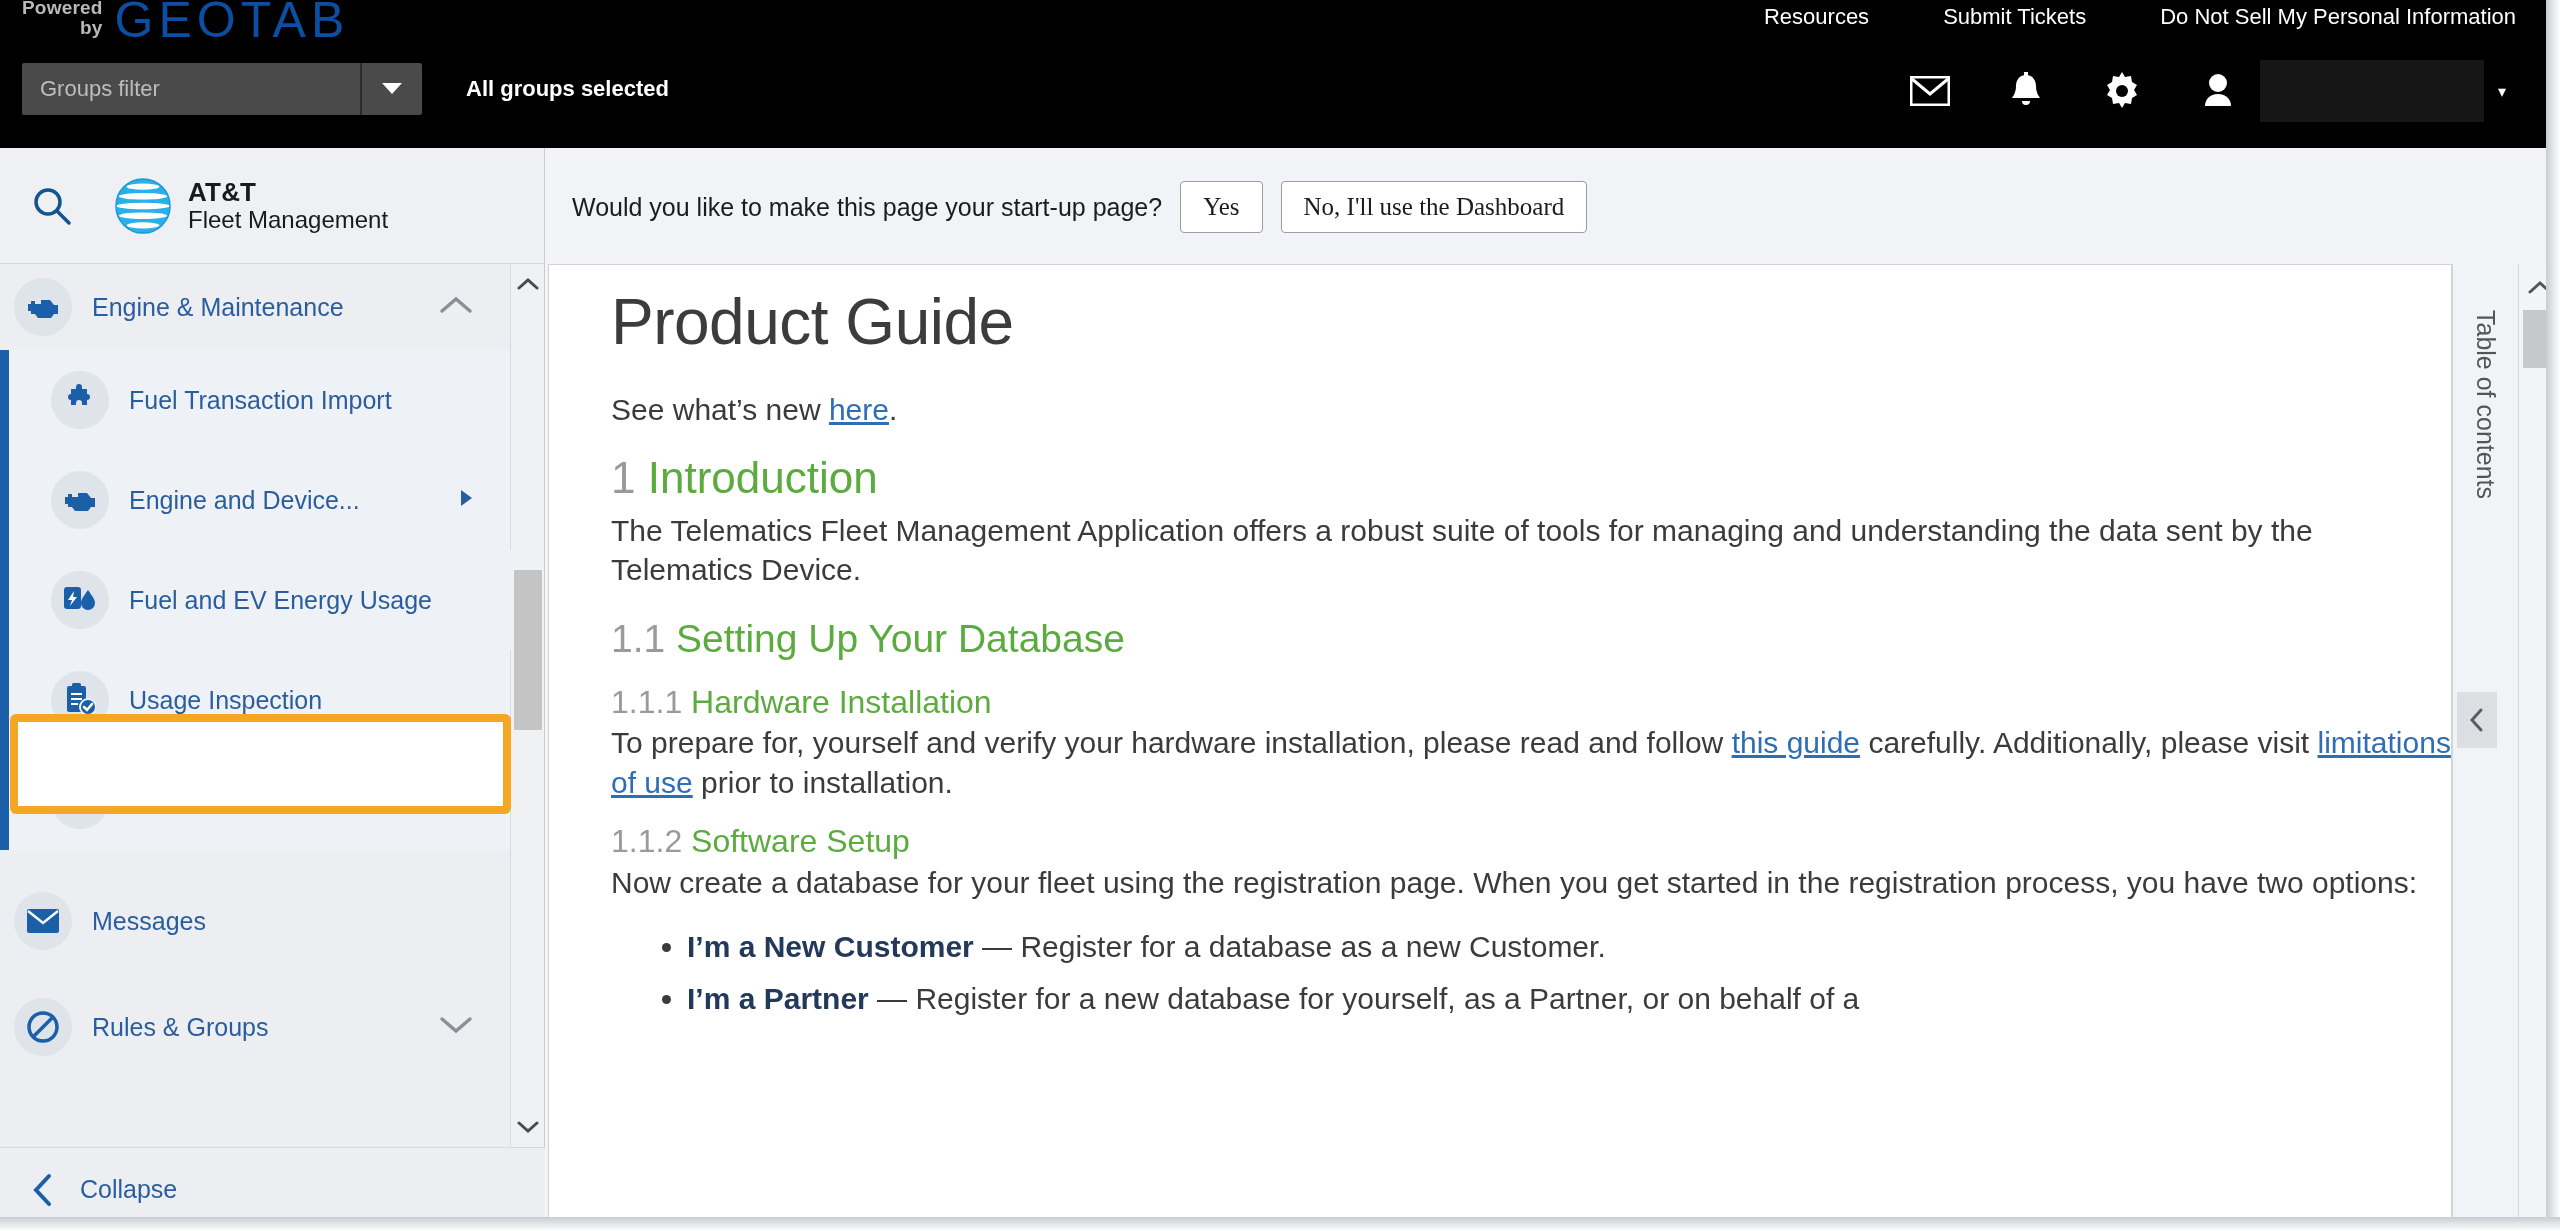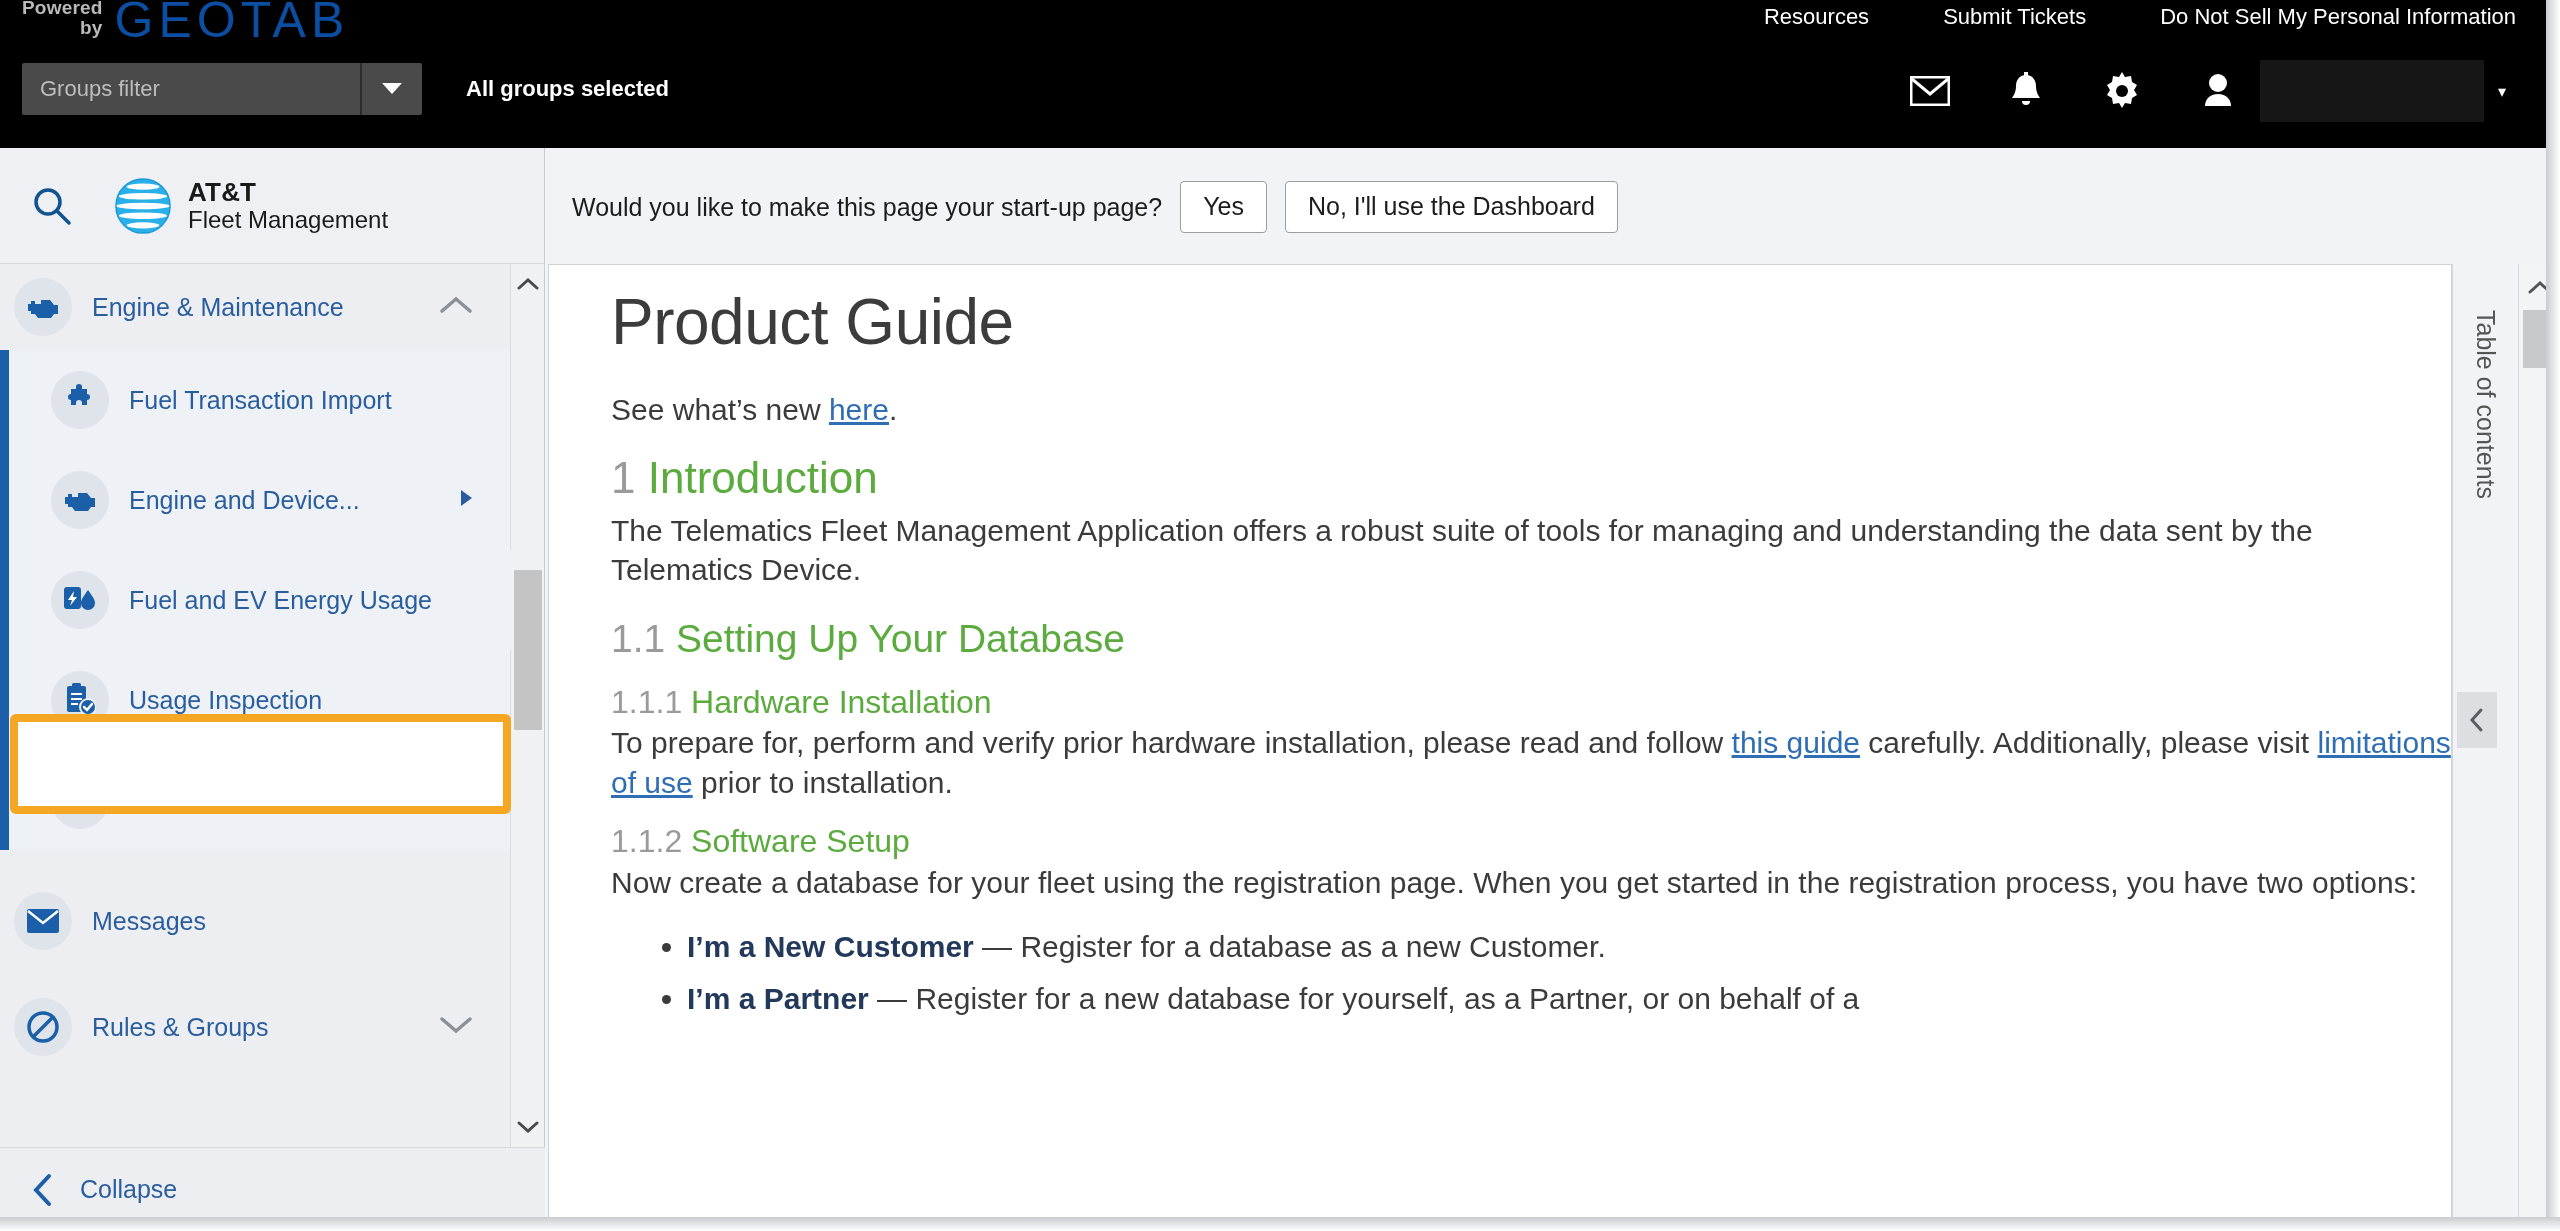--- a/index.html
+++ b/index.html
@@ -167,21 +167,21 @@
   }
   .startup-bar {
     display:flex; align-items:center; gap:18px;
     padding:26px 0 24px 26px; background:#f1f3f6;
     height:116px;
   }
   .startup-text { font-size:25px; color:#1c1c1c; }
   .btn {
     background:#fff; border:1px solid #9a9da2; border-radius:4px;
     font-size:25px; color:#1c1c1c; padding:11px 22px; cursor:pointer;
-    font-family:Liberation Sans, sans-serif; line-height:1.1;
+    font-family:Liberation Serif, serif; line-height:1.1;
   }
 
   .doc-frame {
     position:absolute; left:2px; top:116px; right:108px; bottom:0;
     background:#ffffff; border:1px solid #cfd3d8; border-bottom:none;
     overflow:hidden;
   }
   .doc {
     padding:24px 0 0 62px; color:#3b3b3b;
   }
@@ -497,21 +497,21 @@
 
         <h3 class="h2s">
           <span class="sec-num">1.1</span>
           <span class="sec-title">Setting Up Your Database</span>
         </h3>
 
         <h4 class="h3s">
           <span class="sec-num">1.1.1</span>
           <span class="sec-title">Hardware Installation</span>
         </h4>
-        <p><span>To prepare for, perform and verify prior hardware installation, please read and follow </span><a href="#">this guide</a><span> carefully. Additionally, please visit </span><a href="#">limitations of use</a><span> prior to installation.</span></p>
+        <p><span>To prepare for, yourself and verify your hardware installation, please read and follow </span><a href="#">this guide</a><span> carefully. Additionally, please visit </span><a href="#">limitations of use</a><span> prior to installation.</span></p>
 
         <h4 class="h3s">
           <span class="sec-num">1.1.2</span>
           <span class="sec-title">Software Setup</span>
         </h4>
         <p>Now create a database for your fleet using the registration page. When you get started in the registration process, you have two options:</p>
 
         <ul>
           <li><b>I’m a New Customer</b><span> — Register for a database as a new Customer.</span></li>
           <li><b>I’m a Partner</b><span> — Register for a new database for yourself, as a Partner, or on behalf of a</span></li>

